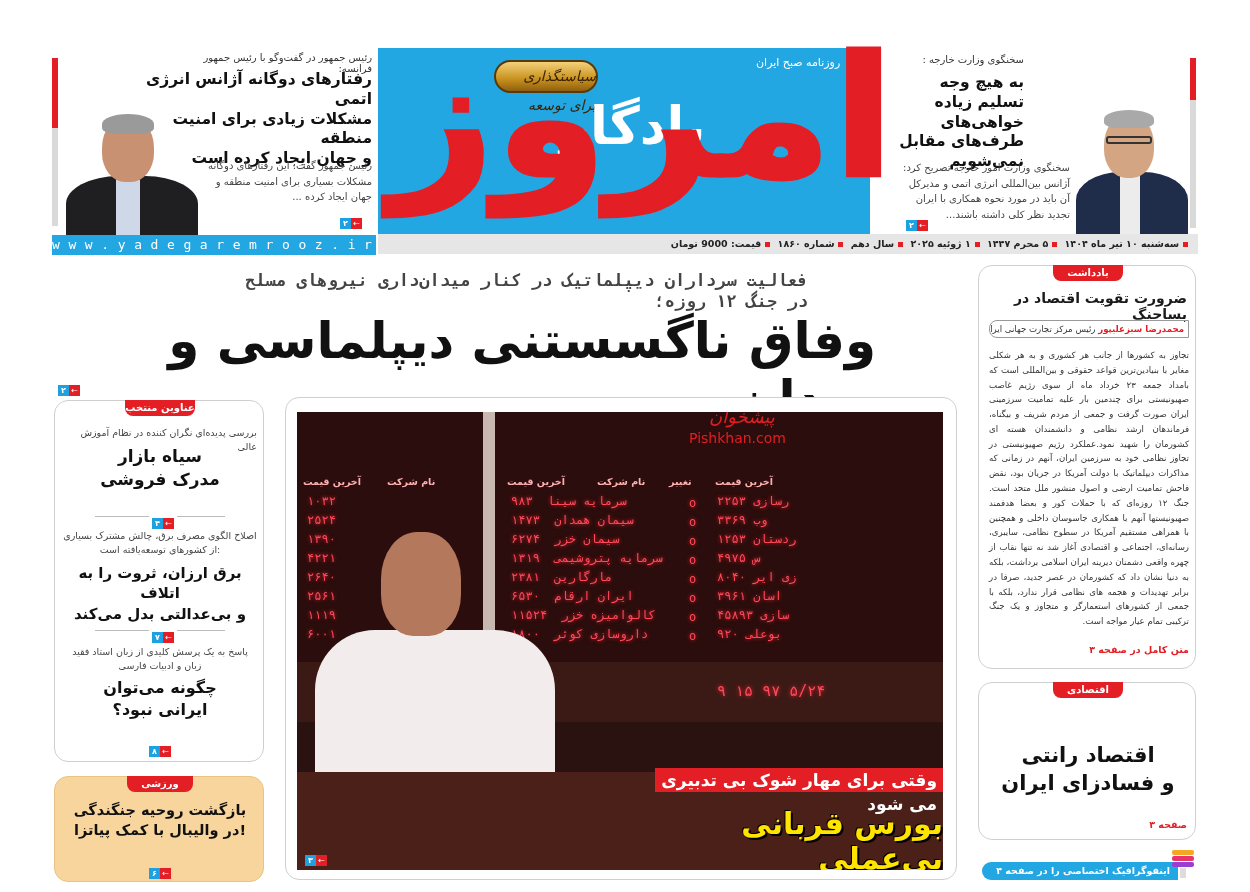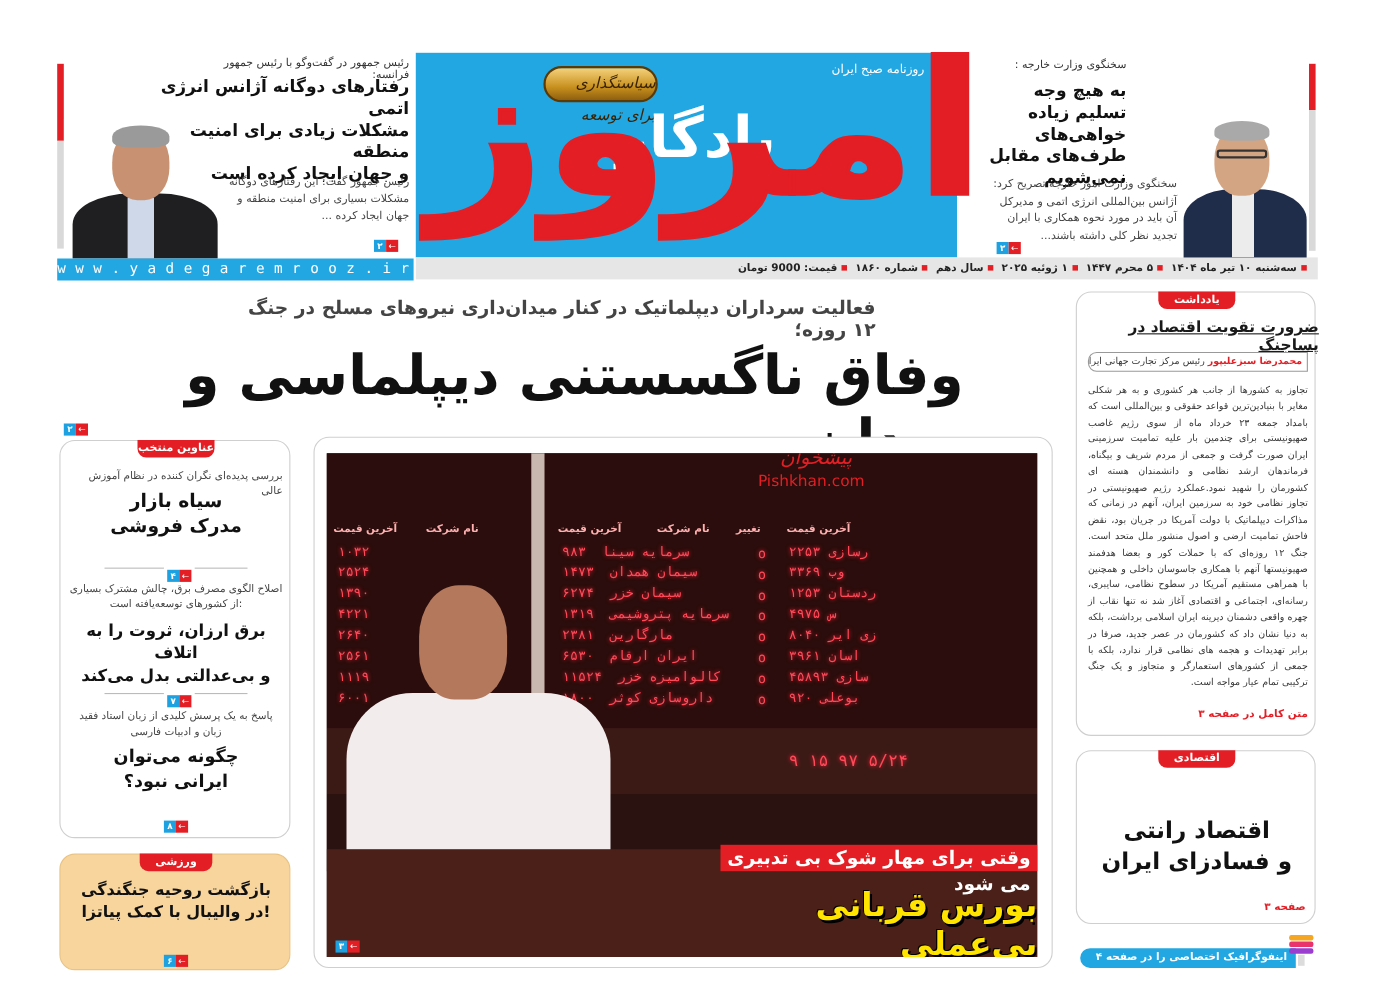--- a/index.html
+++ b/index.html
@@ -131,21 +131,21 @@
   <div class="photo-person" style="left:1072px; top:108px; width:116px; height:126px;">
     <div class="bg" style="background:#ffffff;"></div>
     <div class="suit" style="left:4px; top:64px; width:112px; height:70px; background:#1f2c4a;"></div>
     <div class="shirt" style="left:48px; top:66px; width:20px; height:60px; background:#ececec;"></div>
     <div class="head" style="left:32px; top:6px; width:50px; height:64px; background:#d4a583;"></div>
     <div class="hair" style="left:32px; top:2px; width:50px; height:18px; background:#a9a9a9;"></div>
     <div class="abs" style="left:34px; top:28px; width:46px; height:8px; border:2px solid #333; border-radius:3px;"></div>
   </div>
 </div>
 
-<div class="abs rtl subhead" style="left:204px; top:270px; width:592px;">فعالیت سرداران دیپلماتیک در کنار میدان‌داری نیروهای مسلح در جنگ ۱۲ روزه؛</div>
+<div class="abs rtl subhead" style="left:216px; top:270px; width:592px;font-family:Liberation Mono, monospace;">فعالیت سرداران دیپلماتیک در کنار میدان‌داری نیروهای مسلح در جنگ ۱۲ روزه؛</div>
 <div class="abs rtl main-headline" style="left:110px; top:312px; width:766px;">وفاق ناگسستنی دیپلماسی و میدان</div>
 <div class="abs" style="left:58px; top:378px;">
   <span class="pageref">
       <span class="num">۲</span>
       <span class="arr">←</span>
     </span>
 </div>
 
 <div class="box" style="left:54px; top:400px; width:210px; height:362px;">
   <div class="tag" style="left:70px; top:-1px; width:70px; height:16px; line-height:16px;">عناوین منتخب</div>
@@ -262,21 +262,21 @@
   <div class="abs" style="left:8px; top:436px;">
     <span class="pageref">
         <span class="num">۳</span>
         <span class="arr">←</span>
       </span>
   </div>
 </div>
 
 <div class="box" style="left:978px; top:265px; width:218px; height:404px;">
   <div class="tag" style="left:74px; top:-1px; width:70px; height:16px; line-height:16px;">یادداشت</div>
-  <div class="abs rtl" style="left:22px; top:24px; width:198px; font-size:14px; font-weight:bold;text-decoration:underline;">ضرورت تقویت اقتصاد در پساجنگ</div>
+  <div class="abs rtl" style="left:10px; top:24px; width:198px; font-size:14px; font-weight:bold;">ضرورت تقویت اقتصاد در پساجنگ</div>
   <div class="abs rtl" style="left:10px; top:54px; width:200px; height:18px; border:1px solid #999; border-radius:8px 0 0 8px; font-size:8.6px; line-height:16px; padding-right:4px; white-space:nowrap; overflow:hidden;">
     <span style="color:#e31e24; font-weight:bold;">محمدرضا سبزعلیپور</span>
     <span style="color:#333;">رئیس مرکز تجارت جهانی ایران</span>
   </div>
   <div class="abs rtl op-body" style="left:10px; top:82px; width:200px;">تجاوز به کشورها از جانب هر کشوری و به هر شکلی مغایر با بنیادین‌ترین قواعد حقوقی و بین‌المللی است که بامداد جمعه ۲۳ خرداد ماه از سوی رژیم غاصب صهیونیستی برای چندمین بار علیه تمامیت سرزمینی ایران صورت گرفت و جمعی از مردم شریف و بیگناه، فرماندهان ارشد نظامی و دانشمندان هسته ای کشورمان را شهید نمود.عملکرد رژیم صهیونیستی در تجاوز نظامی خود به سرزمین ایران، آنهم در زمانی که مذاکرات دیپلماتیک با دولت آمریکا در جریان بود، نقض فاحش تمامیت ارضی و اصول منشور ملل متحد است. جنگ ۱۲ روزه‌ای که با حملات کور و بعضا هدفمند صهیونیستها آنهم با همکاری جاسوسان داخلی و همچنین با همراهی مستقیم آمریکا در سطوح نظامی، سایبری، رسانه‌ای، اجتماعی و اقتصادی آغاز شد نه تنها نقاب از چهره واقعی دشمنان دیرینه ایران اسلامی برداشت، بلکه به دنیا نشان داد که کشورمان در عصر جدید، صرفا در برابر تهدیدات و هجمه های نظامی قرار ندارد، بلکه با جمعی از کشورهای استعمارگر و متجاوز و یک جنگ ترکیبی تمام عیار مواجه است.</div>
   <div class="abs rtl" style="left:10px; top:378px; width:200px; font-size:9.5px; font-weight:bold; color:#e31e24;">متن کامل در صفحه ۳</div>
 </div>
 
 <div class="box" style="left:978px; top:682px; width:218px; height:158px;">
   <div class="tag" style="left:74px; top:-1px; width:70px; height:16px; line-height:16px;">اقتصادی</div>

